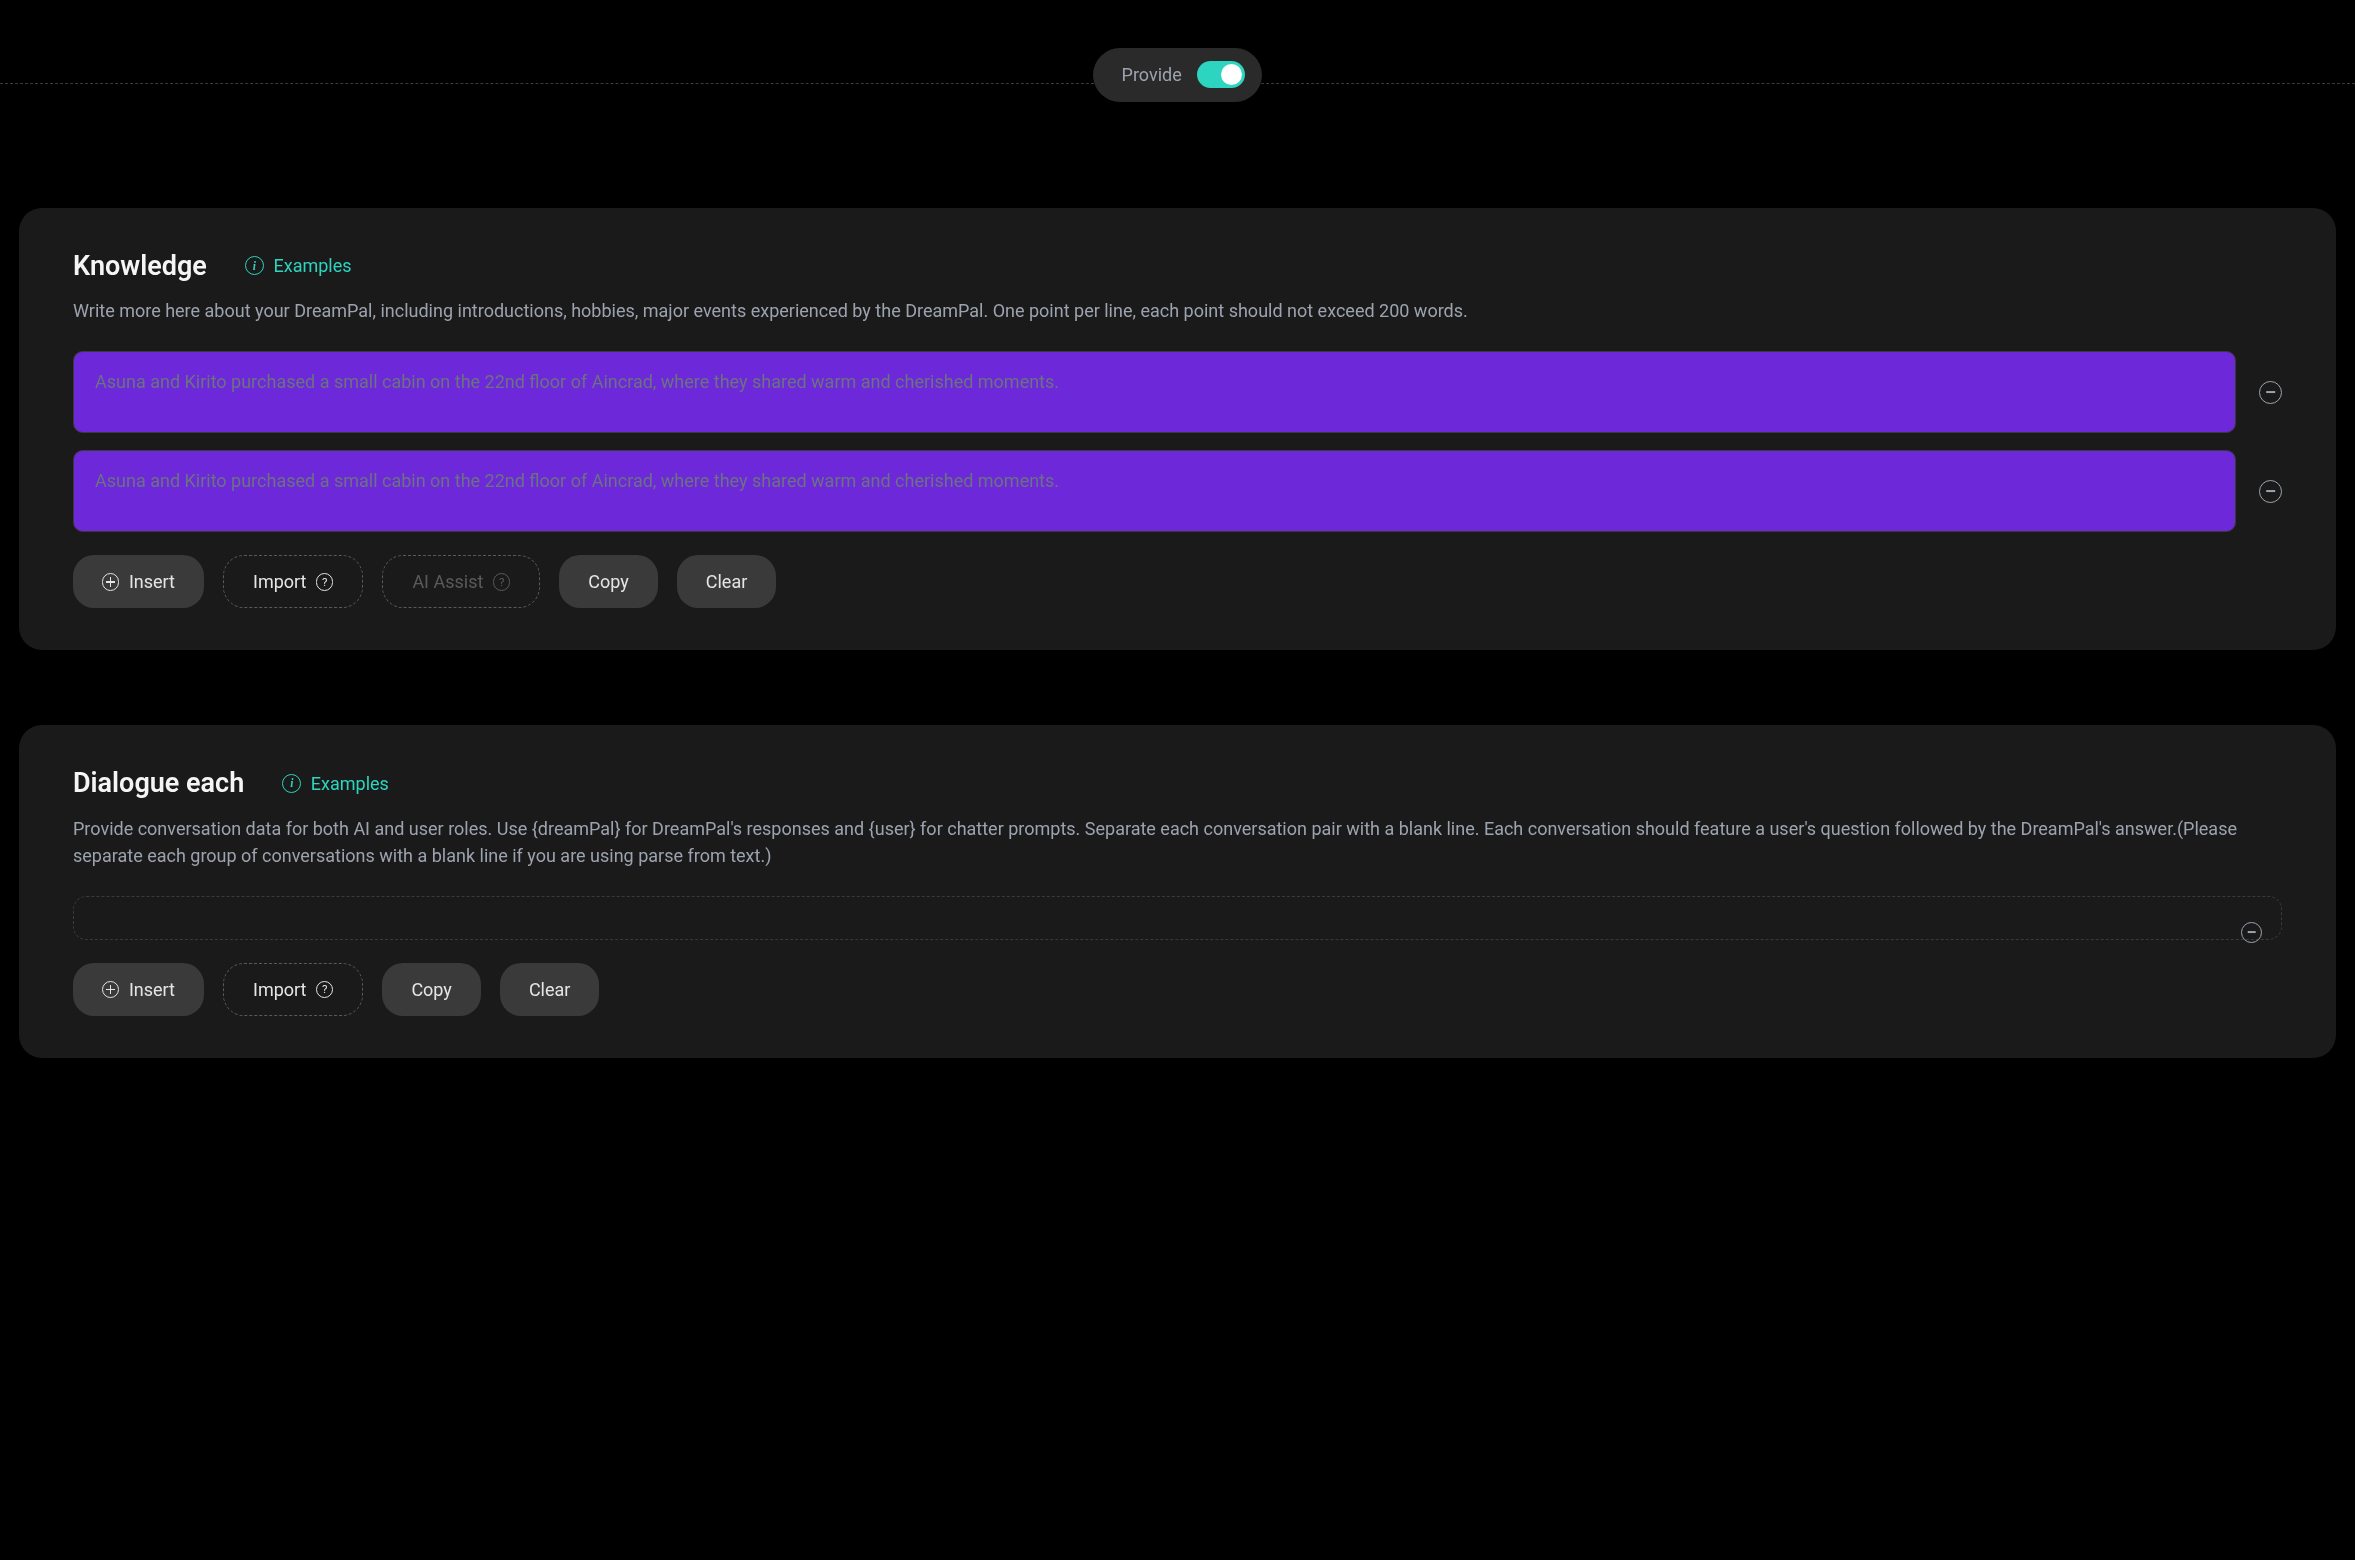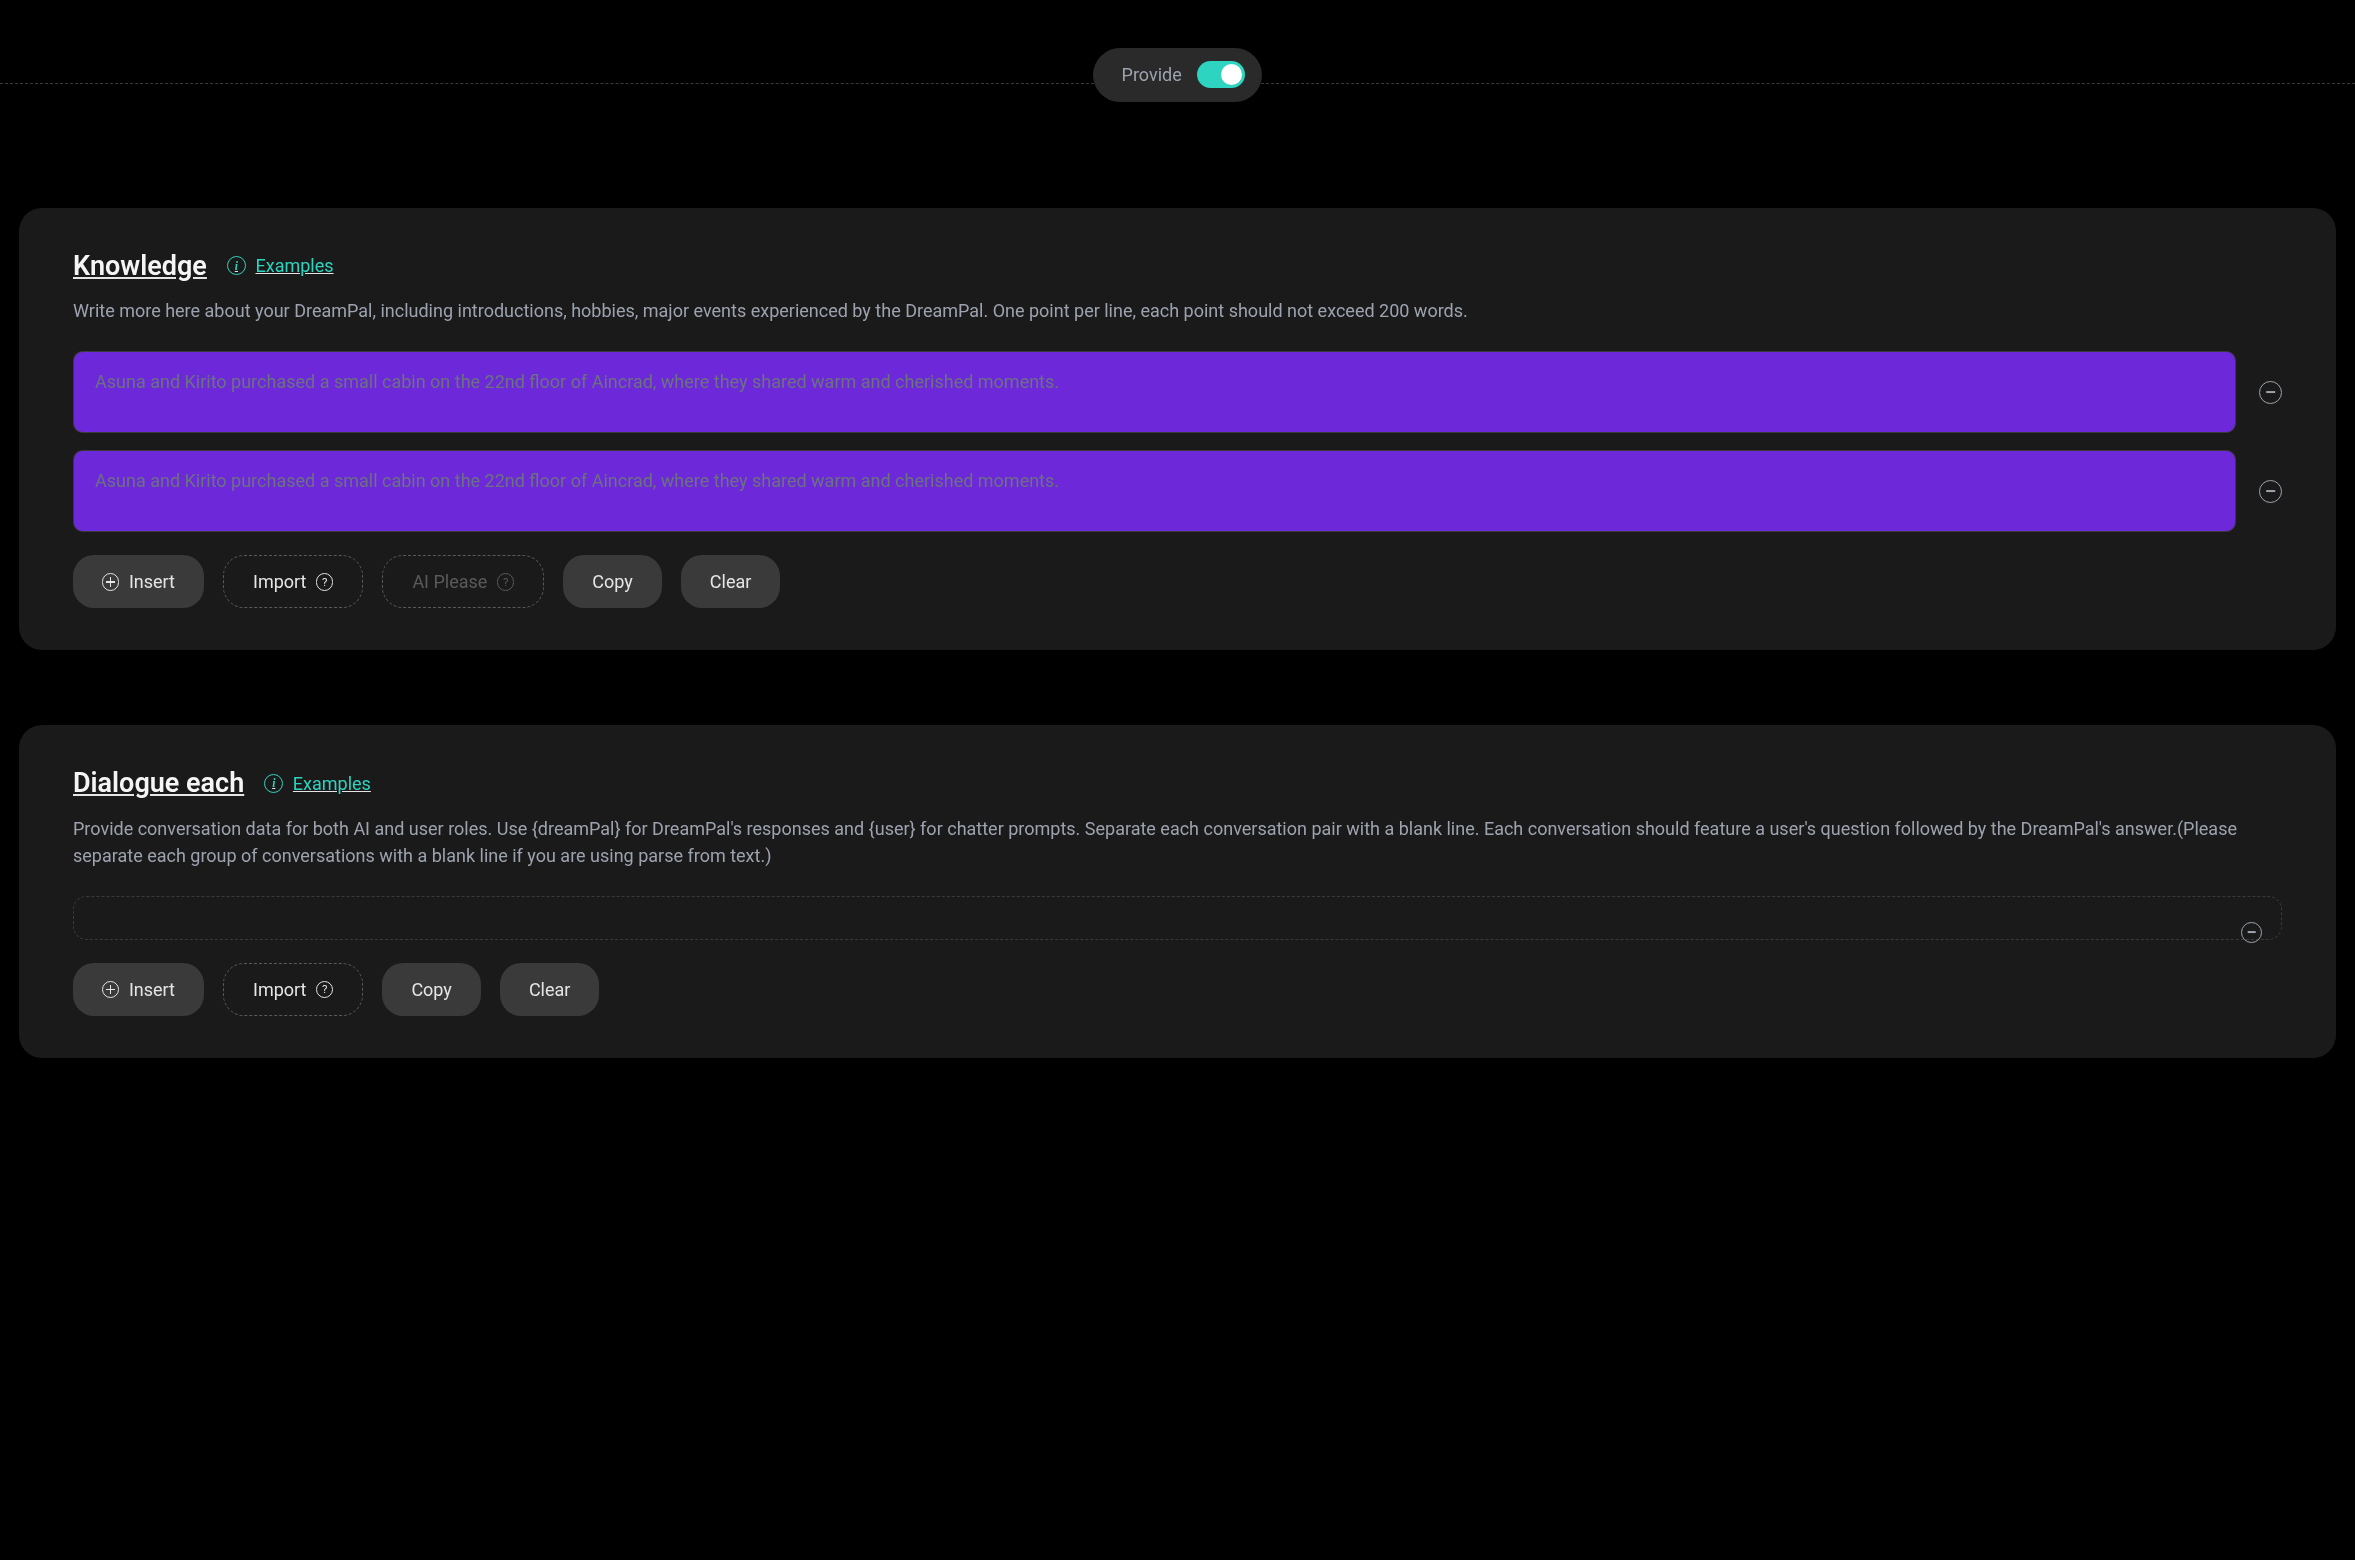--- a/index.html
+++ b/index.html
@@ -70,23 +70,22 @@
   .card {
     background: #1a1a1a;
     border-radius: 23px;
     padding: 42px 54px;
     margin-bottom: 75px;
   }
   
   .card-header {
     display: flex;
     align-items: center;
-    gap: 20px;
+    gap: 38px;
     margin-bottom: 15.4px;
-    text-decoration: underline;
   }
   
   .card-title {
     font-size: 27px;
     font-weight: 600;
     color: #f5f5f5;
   }
   
   .examples-link {
     display: flex;
@@ -340,21 +339,21 @@
   <div class="button-row">
     <button class="btn btn-solid">
       <span class="plus-icon"></span>
       <span>Insert</span>
     </button>
     <button class="btn btn-dashed">
       <span>Import</span>
       <span class="help-icon">?</span>
     </button>
     <button class="btn btn-dashed disabled">
-      <span>AI Please</span>
+      <span>AI Assist</span>
       <span class="help-icon">?</span>
     </button>
     <button class="btn btn-solid">
       <span>Copy</span>
     </button>
     <button class="btn btn-solid">
       <span>Clear</span>
     </button>
   </div>
 </div>

